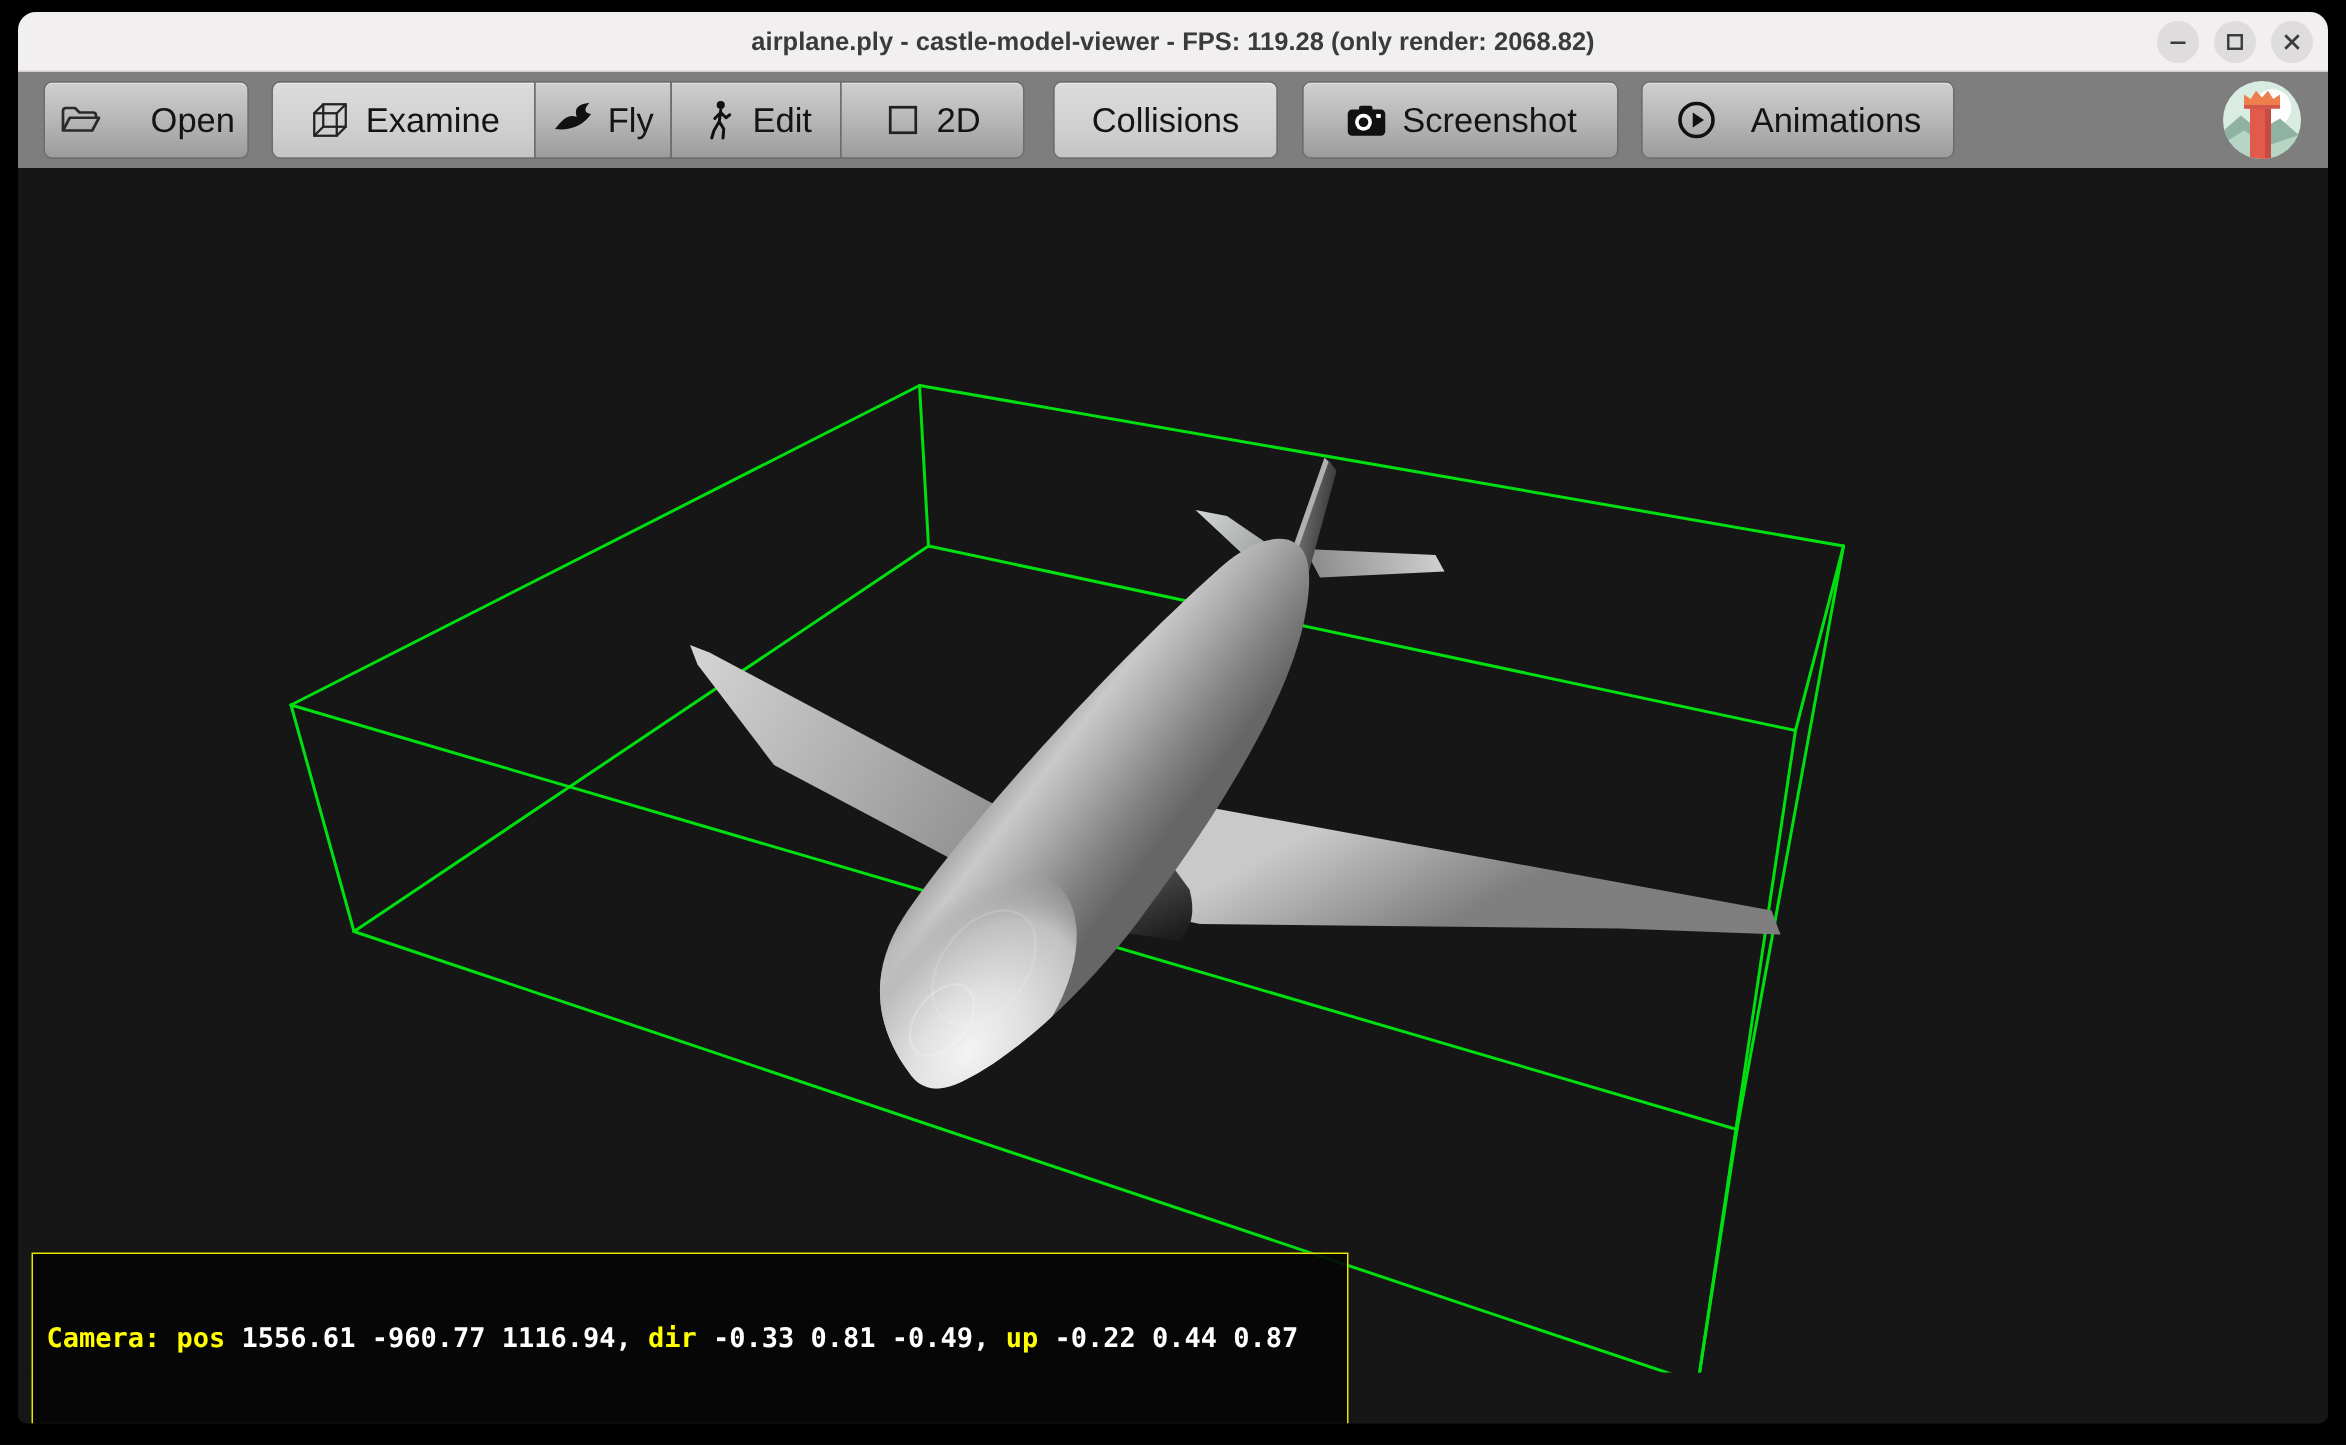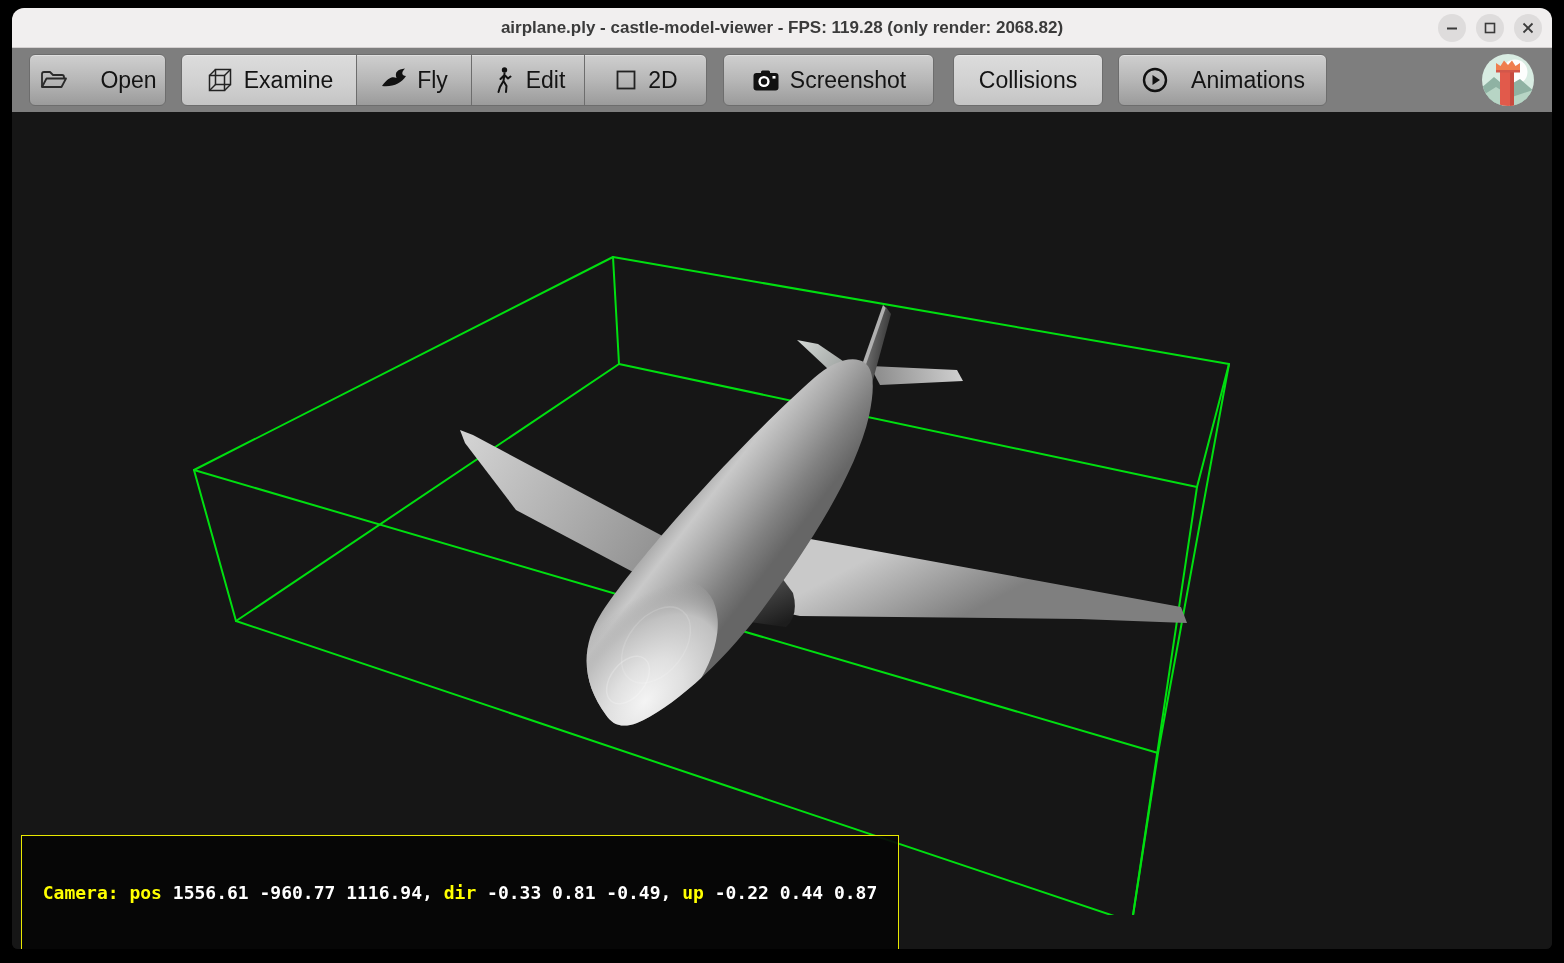--- a/index.html
+++ b/index.html
@@ -41,21 +41,21 @@
   .tb-icon { flex:0 0 auto; }
   
   .viewport { position:relative; flex:1 1 auto; background:#161616; overflow:hidden; }
   .scene-svg { position:absolute; left:0; top:0; width:1540px; height:803px; }
   
   .status-box { position:absolute; left:9px; top:723px; width:878px;
                 background:rgba(5,5,5,.92); border:1.5px solid #e8e800;
                 padding:4px 9px 6px 9px;
                 font-family:"DejaVu Sans Mono", monospace; font-weight:bold; font-size:18px;
                 line-height:21px; white-space:pre; }
-  .status-line { white-space:pre;text-align:center; }
+  .status-line { white-space:pre; }
   .yl { color:#ffff00; } .wh { color:#ffffff; }
 </style>
 </head>
 <body>
 
 <div class="window">
 
   <div class="titlebar">
     <div class="title-text">airplane.ply - castle-model-viewer - FPS: 119.28 (only render: 2068.82)</div>
     <div class="win-controls">
@@ -94,54 +94,54 @@
         <svg class="tb-icon" width="30" height="30" viewBox="0 0 30 30">
           <rect x="4.5" y="10.5" width="15" height="15" fill="none" stroke="#222" stroke-width="1.5"></rect>
           <rect x="10.5" y="4.5" width="15" height="15" fill="none" stroke="#222" stroke-width="1.5"></rect>
           <line x1="4.5" y1="10.5" x2="10.5" y2="4.5" stroke="#222" stroke-width="1.5"></line>
           <line x1="19.5" y1="10.5" x2="25.5" y2="4.5" stroke="#222" stroke-width="1.5"></line>
           <line x1="4.5" y1="25.5" x2="10.5" y2="19.5" stroke="#222" stroke-width="1.5"></line>
           <line x1="19.5" y1="25.5" x2="25.5" y2="19.5" stroke="#222" stroke-width="1.5"></line>
         </svg>
         <span>Examine</span>
       </div>
-      <div class="tb-btn" style="width:116px">
+      <div class="tb-btn" style="width:92px">
         <svg class="tb-icon" width="28" height="26" viewBox="0 0 28 26">
           <path d="M2 19 C8 11 12 9 16.5 11 C14.5 5 17.5 2.5 25 1.5 C21 5.5 21.5 8.5 26 9 C21.5 16 12.5 20.5 2 19 Z" fill="#111"></path>
         </svg>
         <span>Fly</span>
       </div>
       <div class="tb-btn" style="width:114px">
         <svg class="tb-icon" width="26" height="28" viewBox="0 0 26 28">
           <circle cx="13.5" cy="4" r="2.7" fill="#111"></circle>
           <path d="M13.5 7.5 L12.5 15 M12.5 15 L9 21 L7.5 26 M12.5 15 L15.5 20 L15 26 M13.5 9 L9.5 13 M13.5 9 L17 12.5 L19.5 10.5" fill="none" stroke="#111" stroke-width="2" stroke-linecap="round" stroke-linejoin="round"></path>
         </svg>
         <span>Edit</span>
       </div>
       <div class="tb-btn" style="width:123px">
         <svg class="tb-icon" width="26" height="26" viewBox="0 0 26 26">
           <rect x="4.5" y="4.5" width="17" height="17" fill="none" stroke="#222" stroke-width="1.8"></rect>
         </svg>
         <span>2D</span>
       </div>
+    </div>
+
+    <div class="tb-btn pressed tb-collisions">
+      <span>Collisions</span>
     </div>
 
     <div class="tb-btn tb-screenshot">
       <svg class="tb-icon" width="30" height="28" viewBox="0 0 30 28">
         <rect x="10" y="4.5" width="9" height="5" rx="1.5" fill="#111"></rect>
         <rect x="2.5" y="7" width="25" height="17.5" rx="3" fill="#111"></rect>
         <circle cx="13" cy="15.5" r="5.6" fill="#fff"></circle>
         <circle cx="13" cy="15.5" r="3.2" fill="#111"></circle>
         <rect x="21.5" y="10" w="3" height="2.6" width="3" fill="#fff"></rect>
       </svg>
       <span>Screenshot</span>
-    </div>
-
-    <div class="tb-btn pressed tb-collisions">
-      <span>Collisions</span>
     </div>
 
     <div class="tb-btn tb-animations">
       <svg class="tb-icon" width="30" height="30" viewBox="0 0 30 30">
         <circle cx="15" cy="15" r="11" fill="none" stroke="#111" stroke-width="2.4"></circle>
         <path d="M12.5 10 L20 15 L12.5 20 Z" fill="#111"></path>
       </svg>
       <span>Animations</span>
     </div>
 

